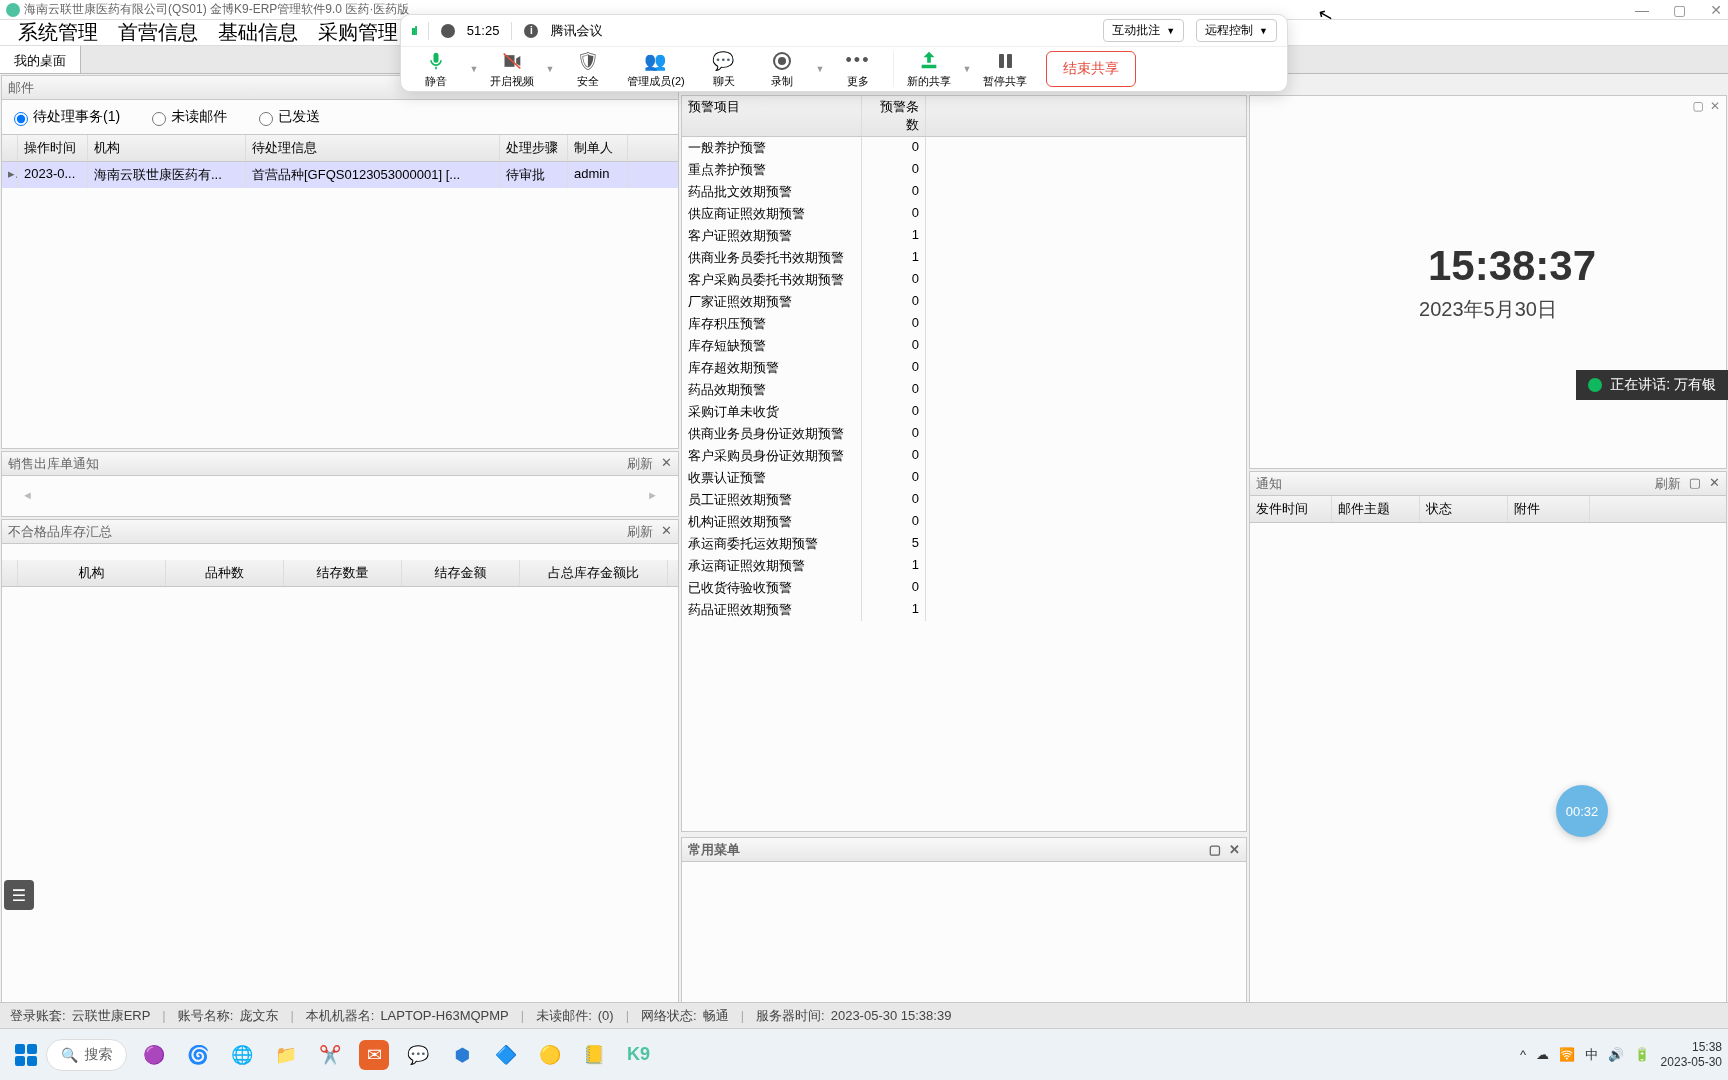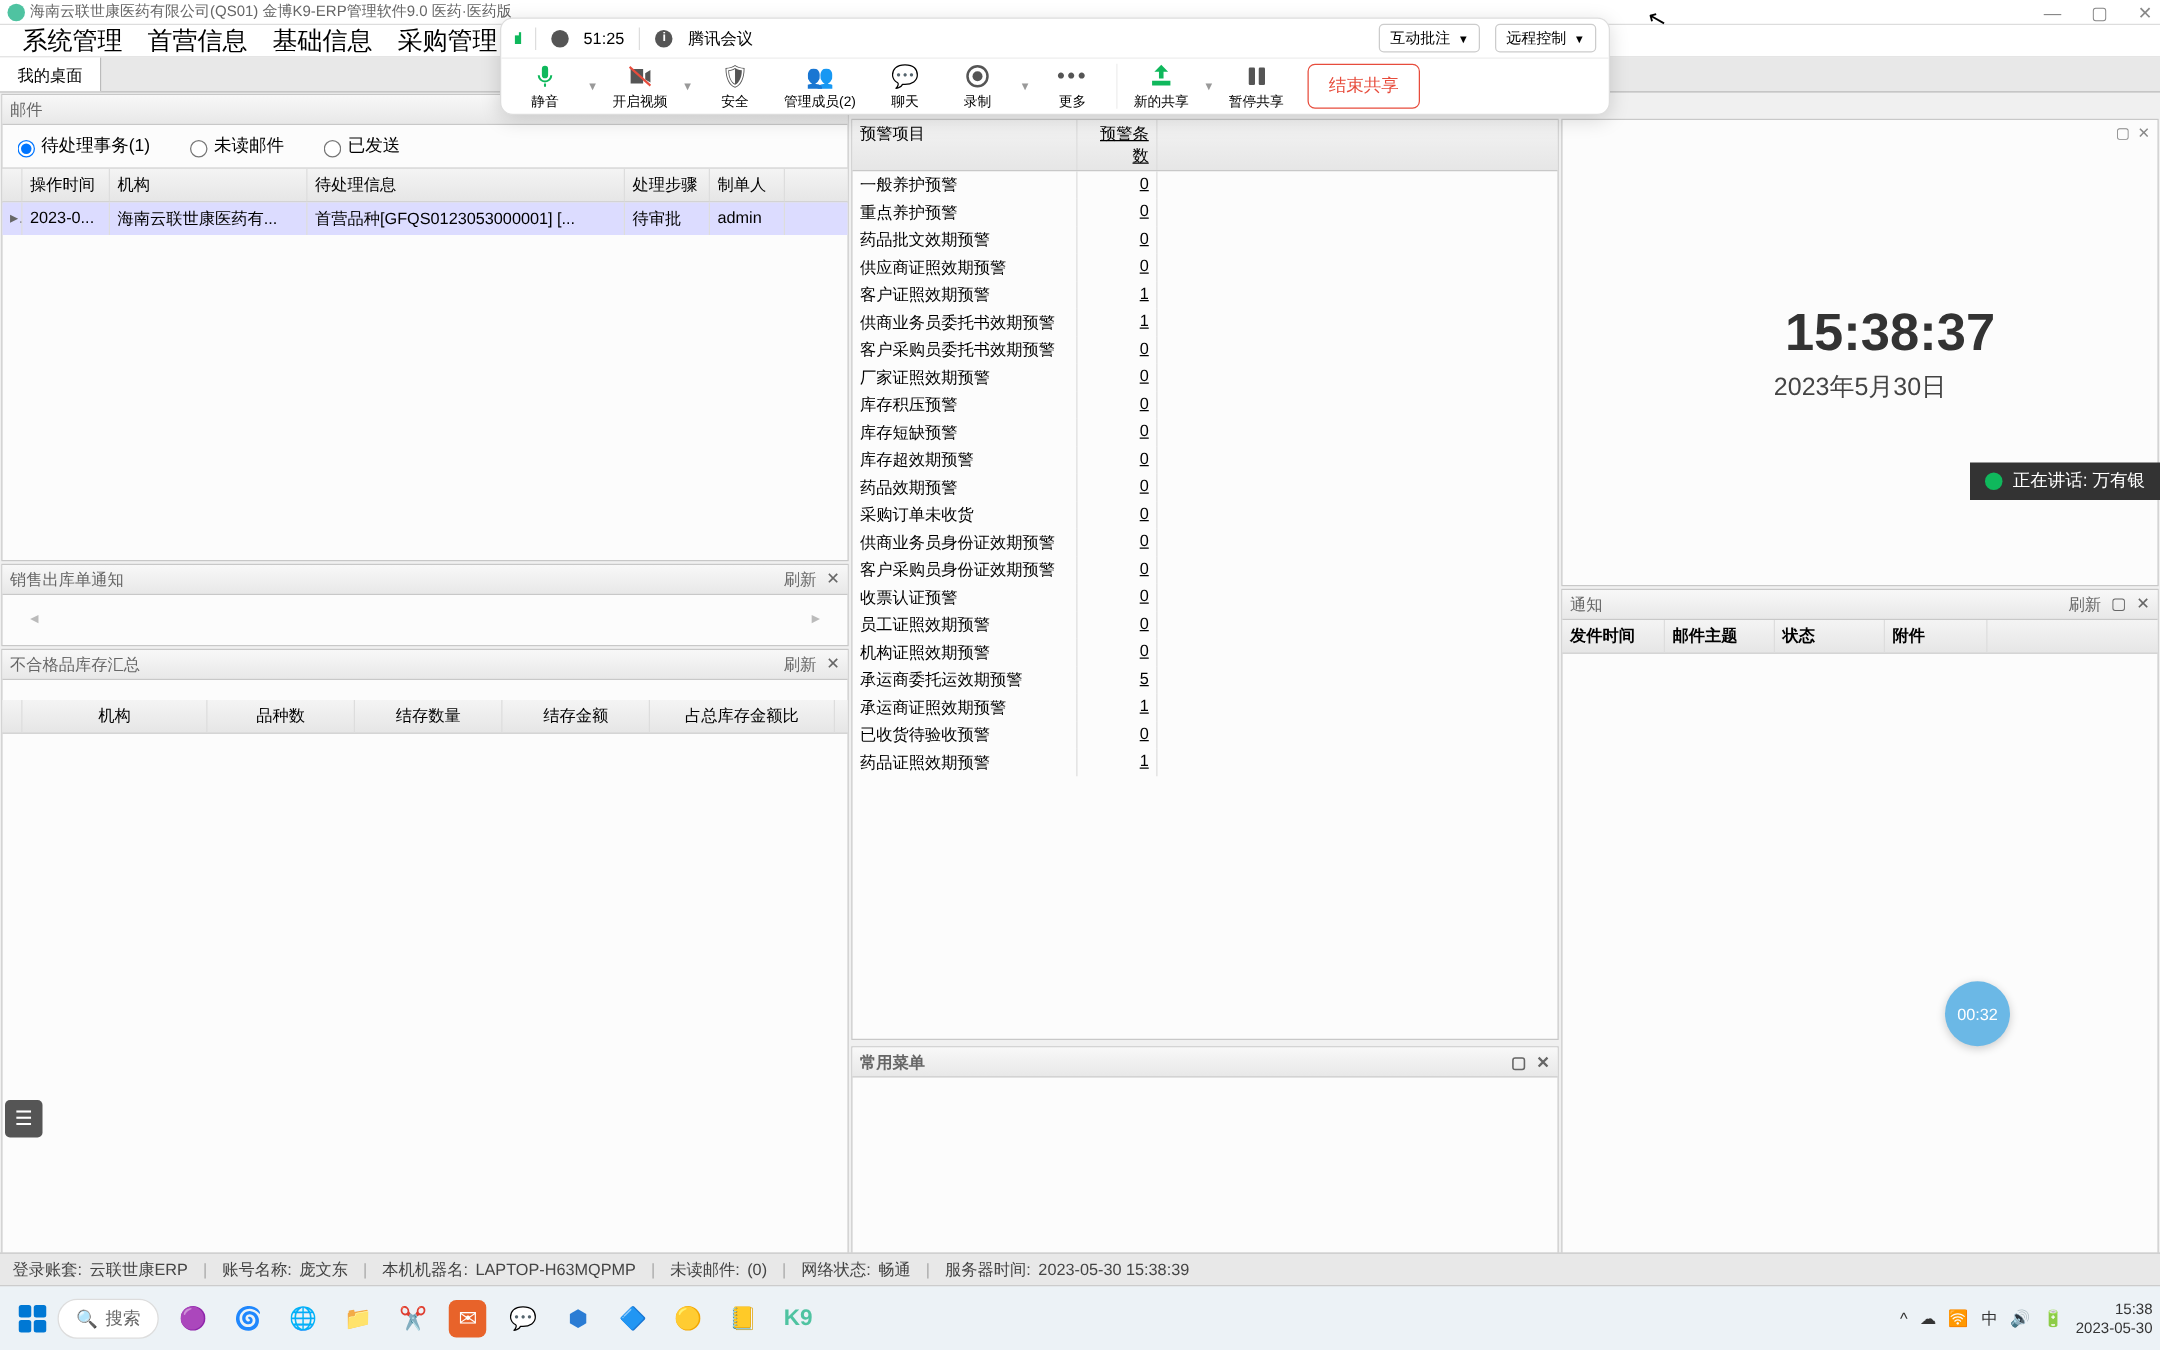--- a/index.html
+++ b/index.html
@@ -83,36 +83,36 @@
 
 .defect-panel { height: 538px; gap: 16px; }
 .defect-head { display: flex; background: linear-gradient(#f4f4f4, #e6e6e6); border-bottom: 1px solid #c8c8c8; }
 .defect-head div { padding: 4px 6px; border-right: 1px solid #ddd; font-size: 13px; text-align: center; }
 .d-org { width: 148px; } .d-pz { width: 118px; } .d-qty { width: 118px; } .d-amt { width: 118px; } .d-pct { width: 148px; }
 
 
 .alert-panel { flex: 1; max-height: 738px; }
 .alert-head { display: flex; background: linear-gradient(#f4f4f4, #e6e6e6); border-bottom: 1px solid #c8c8c8; }
 .alert-head div, .alert-row div { padding: 2px 6px; border-right: 1px solid #ddd; font-size: 13px; }
-.a-item { width: 180px; } .a-cnt { width: 64px; text-align: right; text-decoration: underline; }
+.a-item { width: 180px; } .a-cnt { width: 64px; text-align: right; }
 .alert-row { display: flex; }
 
 
 .common-panel { height: 236px; margin-top: 4px; font-weight: bold; }
 
 
 .clock-panel { height: 374px; display: flex; flex-direction: column; align-items: center; justify-content: center; background: #fcfcfc; border: 1px solid #c8c8c8; margin: 1px; position: relative; }
 .clock-panel .ph-head { position: absolute; top: 0; right: 0; display: flex; gap: 6px; padding: 3px 6px; color: #888; font-size: 12px; }
 .clock-time { font-size: 42px; font-weight: bold; color: #333; margin-left: 48px; }
 .clock-date { font-size: 20px; color: #444; margin-top: 6px; }
 
 
 .notice-panel { height: 540px; }
 .notice-head { display: flex; background: linear-gradient(#f4f4f4, #e6e6e6); border-bottom: 1px solid #c8c8c8; }
-.notice-head div { padding: 4px 6px; border-right: 1px solid #ddd; font-size: 13px; font-weight: bold; }
+.notice-head div { padding: 4px 6px; border-right: 1px solid #ddd; font-size: 13px; }
 .n-send { width: 82px; } .n-subj { width: 88px; } .n-stat { width: 88px; } .n-att { width: 82px; }
 
 
 .speaking { position: absolute; right: 0; top: 370px; background: #333; color: #fff; padding: 6px 12px; font-size: 14px; display: flex; align-items: center; gap: 8px; z-index: 50; }
 .speaking .mic-ic { width: 14px; height: 14px; border-radius: 50%; background: #0fb85c; }
 
 
 .timer-bubble { position: absolute; right: 120px; top: 785px; width: 52px; height: 52px; border-radius: 50%; background: #6bb8e6; color: #fff; display: flex; align-items: center; justify-content: center; font-size: 13px; z-index: 50; box-shadow: 0 2px 8px rgba(0,0,0,0.2); }
 
 

